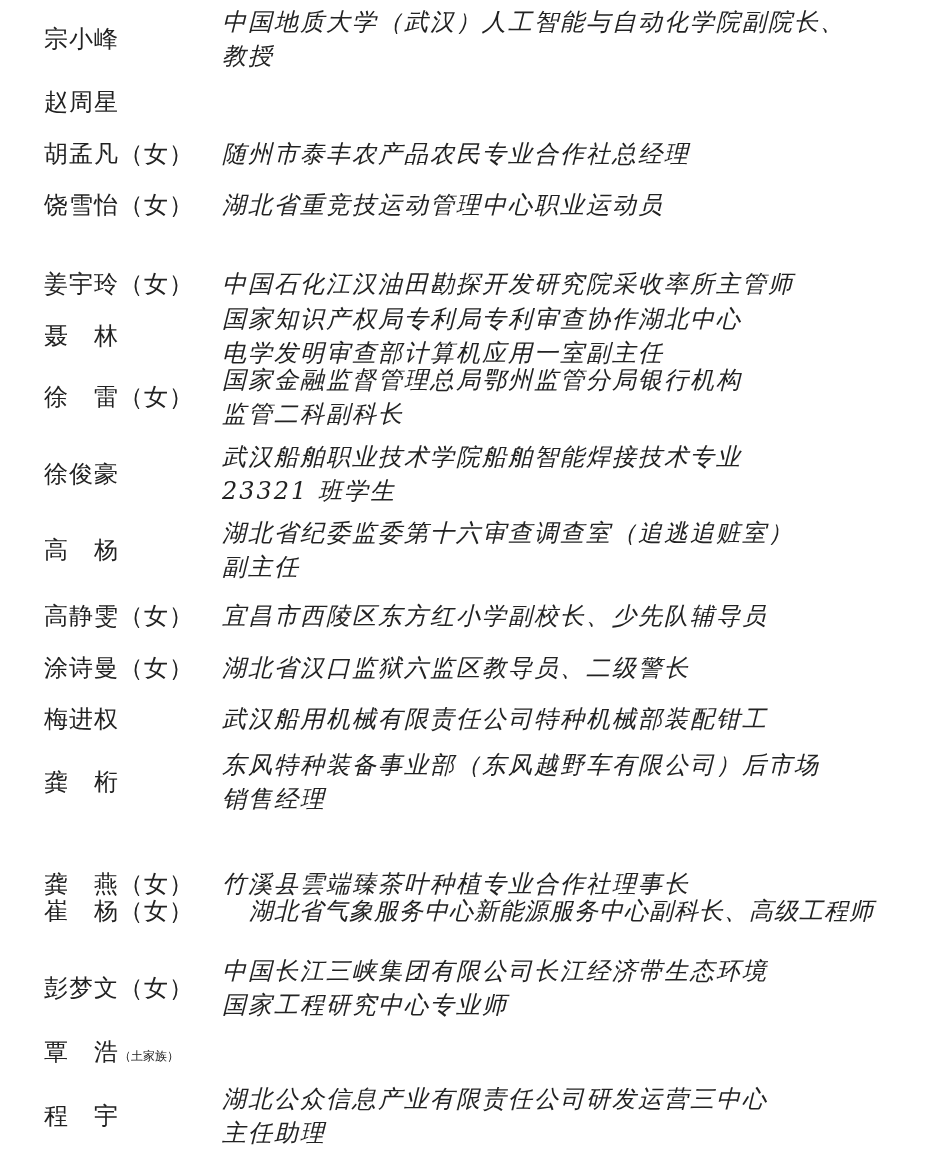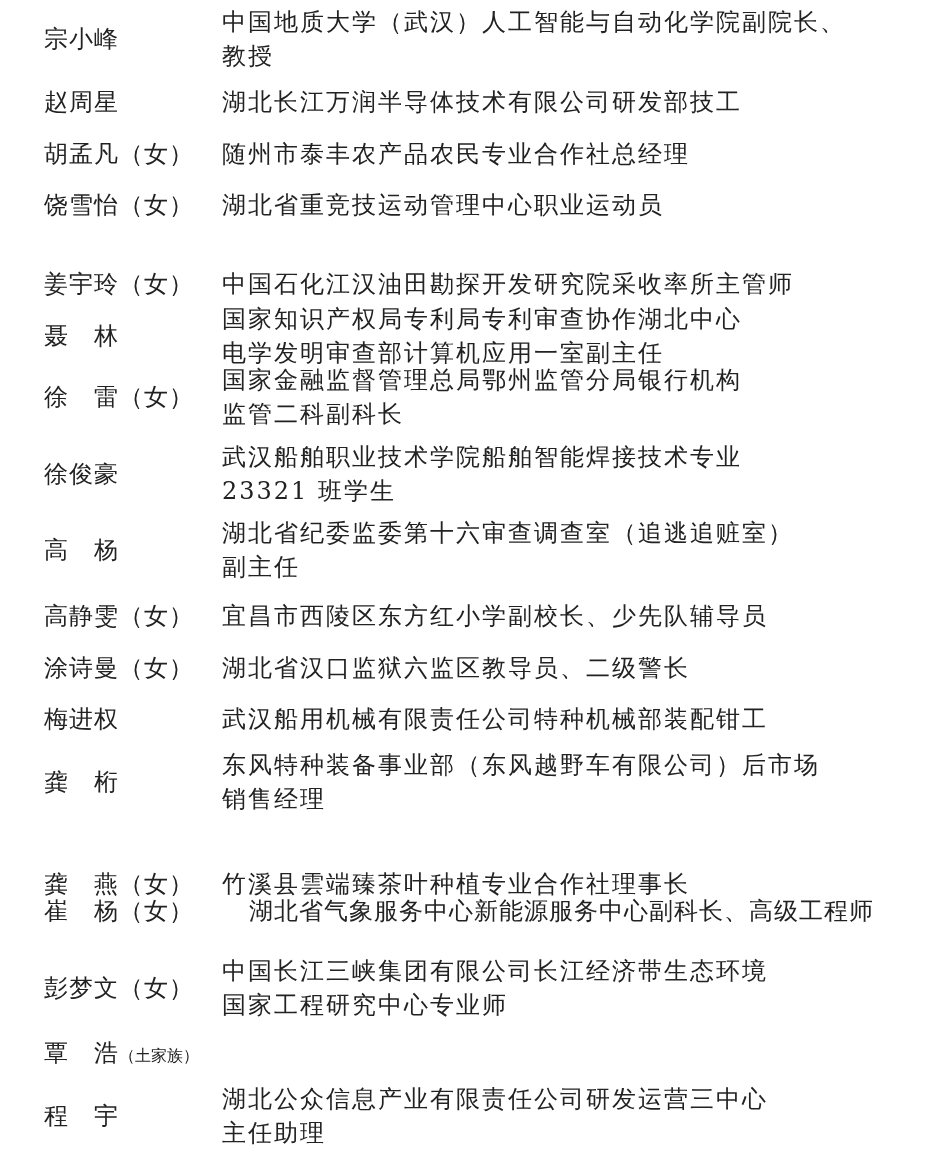--- a/index.html
+++ b/index.html
@@ -24,50 +24,48 @@
     }
     .name {
       position: absolute;
       left: 44px;
       font-size: 24px;
       letter-spacing: 1px;
       white-space: nowrap;
       line-height: 30px;
     }
     .name .note {
-      font-size: 16px;
+      font-size: 12px;
       letter-spacing: 0;
     }
     .desc {
       position: absolute;
       left: 222px;
       font-size: 24px;
       letter-spacing: 2px;
       line-height: 34px;
       white-space: nowrap;
+      font-style: italic;
     }
   </style>
 </head>
 <body>
 
 <div>
 
   <div class="row" style="top:5px;height:68px;">
     <span class="name">宗小峰</span>
     <span class="desc">
       <div>中国地质大学（武汉）人工智能与自动化学院副院长、</div>
       <div>教授</div>
     </span>
   </div>
 
   <div class="row" style="top:84px;height:36px;">
     <span class="name">赵周星</span>
-    <span class="desc">
-      <div>湖北长江万润半导体技术有限公司研发部技工</div>
-    </span>
   </div>
 
   <div class="row" style="top:136px;height:36px;">
     <span class="name">胡孟凡（女）</span>
     <span class="desc">
       <div>随州市泰丰农产品农民专业合作社总经理</div>
     </span>
   </div>
 
   <div class="row" style="top:187px;height:36px;">

